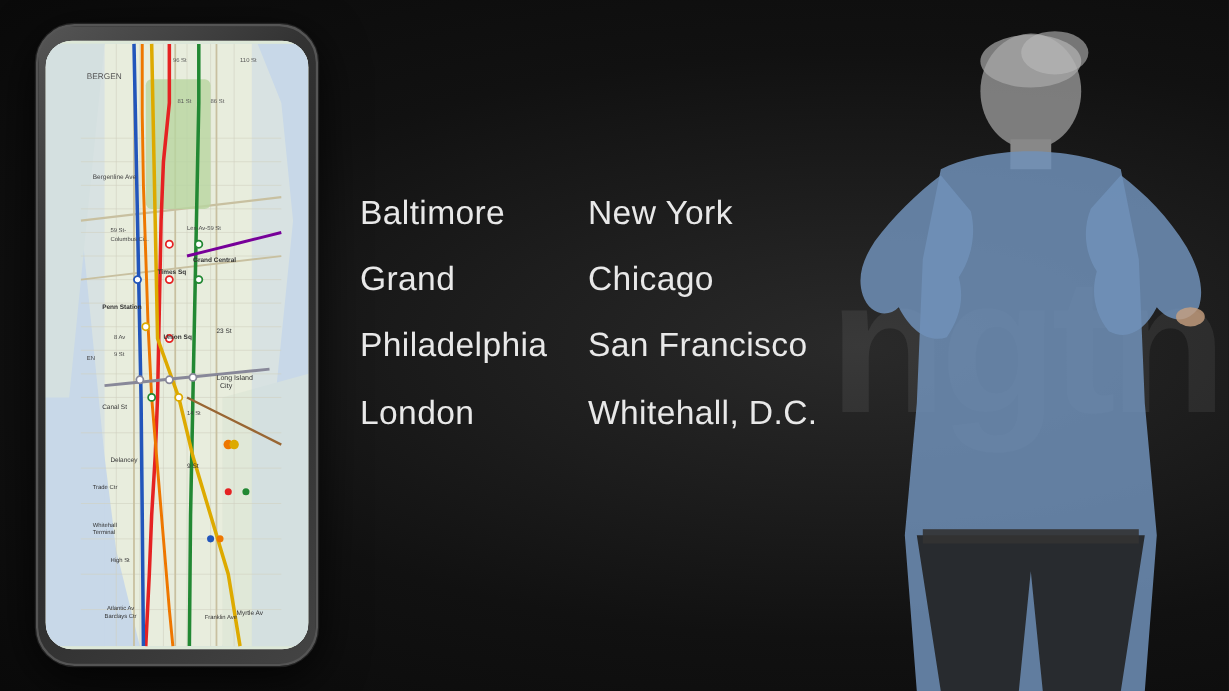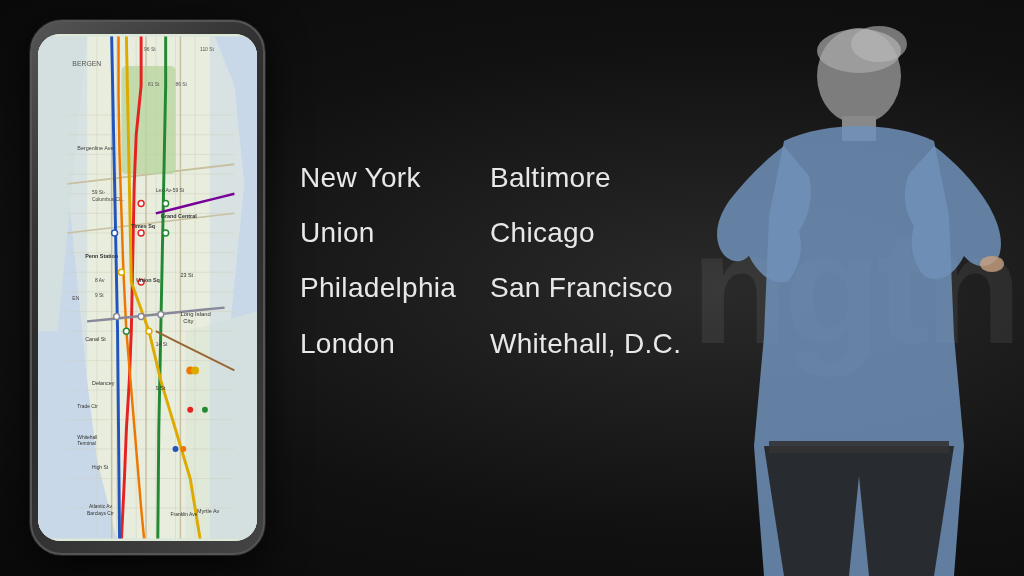--- a/index.html
+++ b/index.html
@@ -260,24 +260,24 @@
 
     <div style="position:absolute; left:-3px; top:80px; width:3px; height:30px; background:#444; border-radius:2px 0 0 2px;"></div>
     <div style="position:absolute; left:-3px; top:120px; width:3px; height:50px; background:#444; border-radius:2px 0 0 2px;"></div>
     <div style="position:absolute; left:-3px; top:180px; width:3px; height:50px; background:#444; border-radius:2px 0 0 2px;"></div>
     <div style="position:absolute; right:-3px; top:120px; width:3px; height:70px; background:#444; border-radius:0 2px 2px 0;"></div>
   </div>
 </div>
 
 <div class="city-list">
 
+  <div class="city-name">Baltimore</div>
   <div class="city-name">New York</div>
-  <div class="city-name">Baltimore</div>
-
-  <div class="city-name">Union</div>
+
+  <div class="city-name">Grand</div>
   <div class="city-name">Chicago</div>
 
   <div class="city-name">Philadelphia</div>
   <div class="city-name">San Francisco</div>
 
   <div class="city-name">London</div>
 
   <div class="city-name">Whitehall, D.C.</div>
 </div>
 

